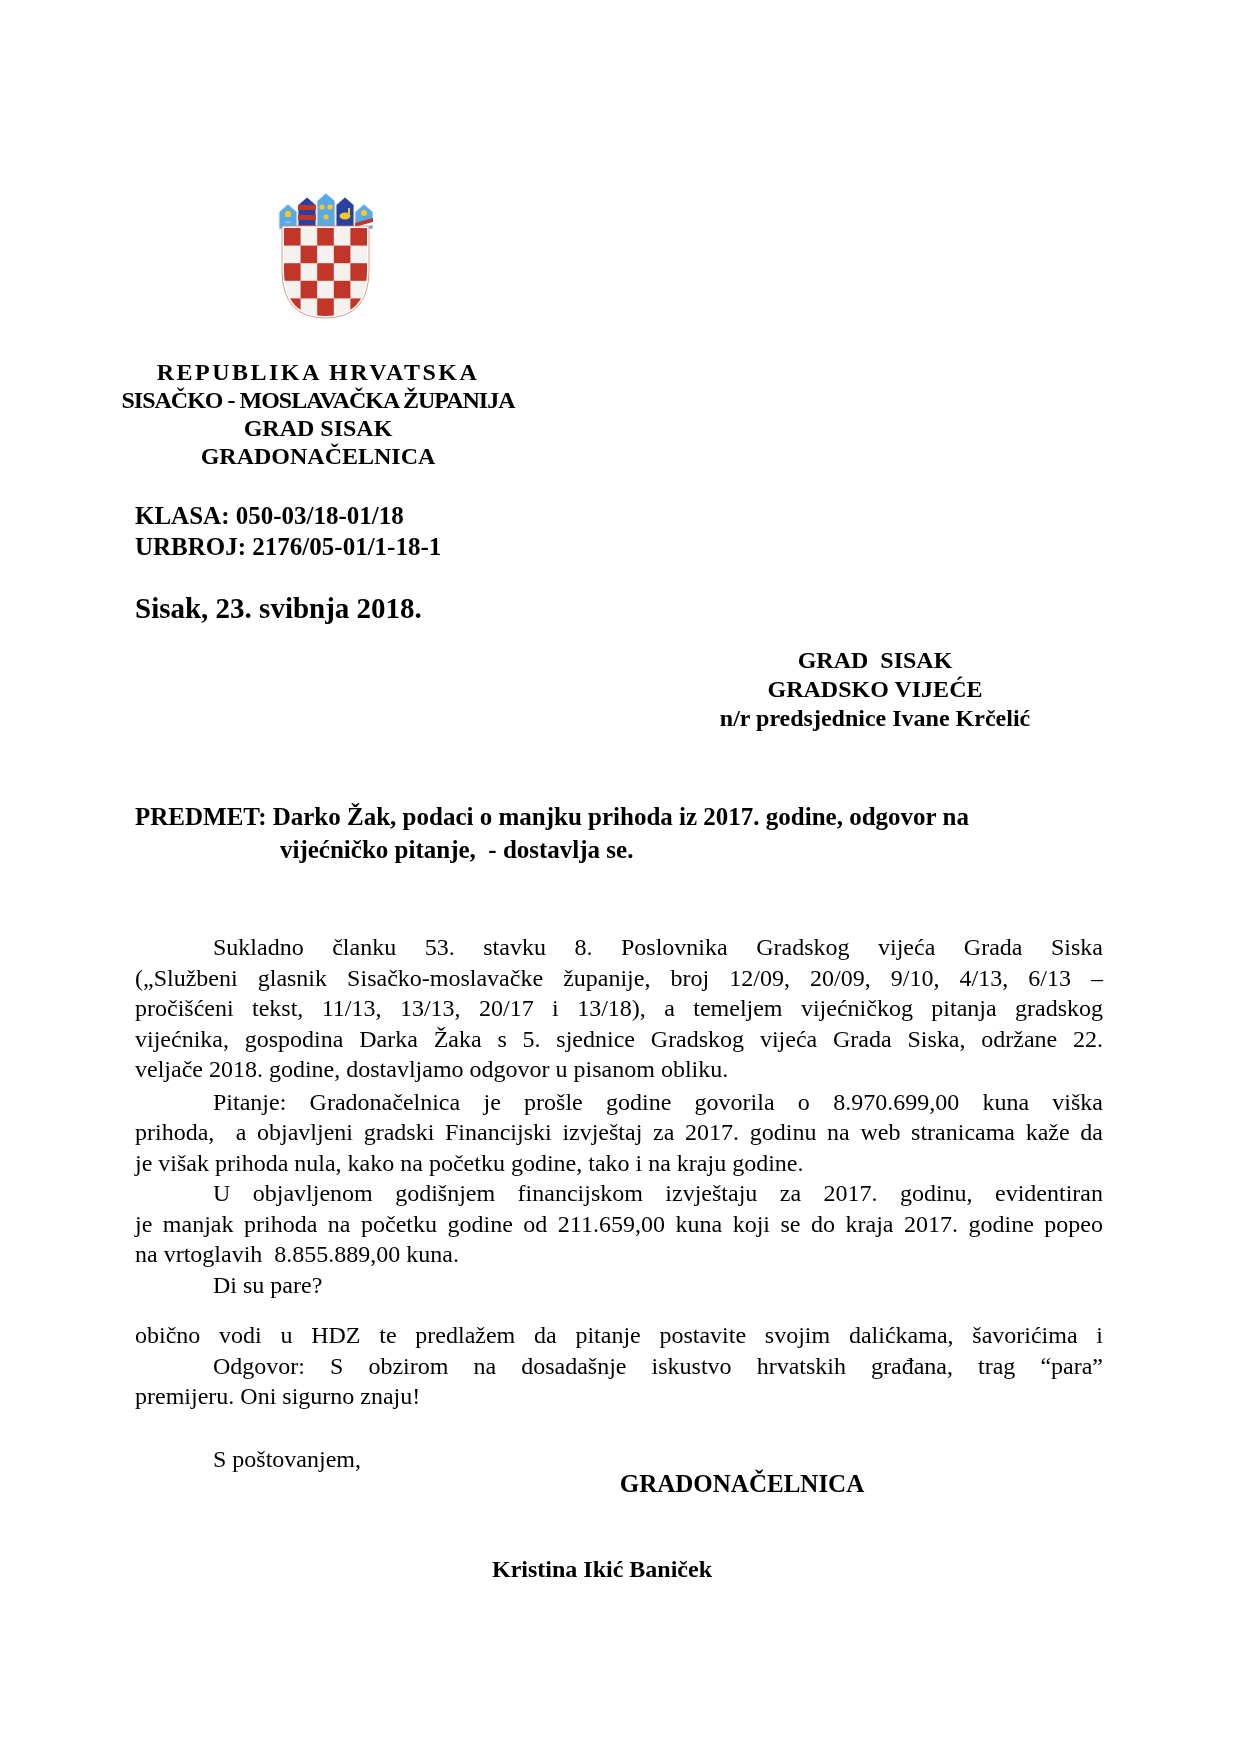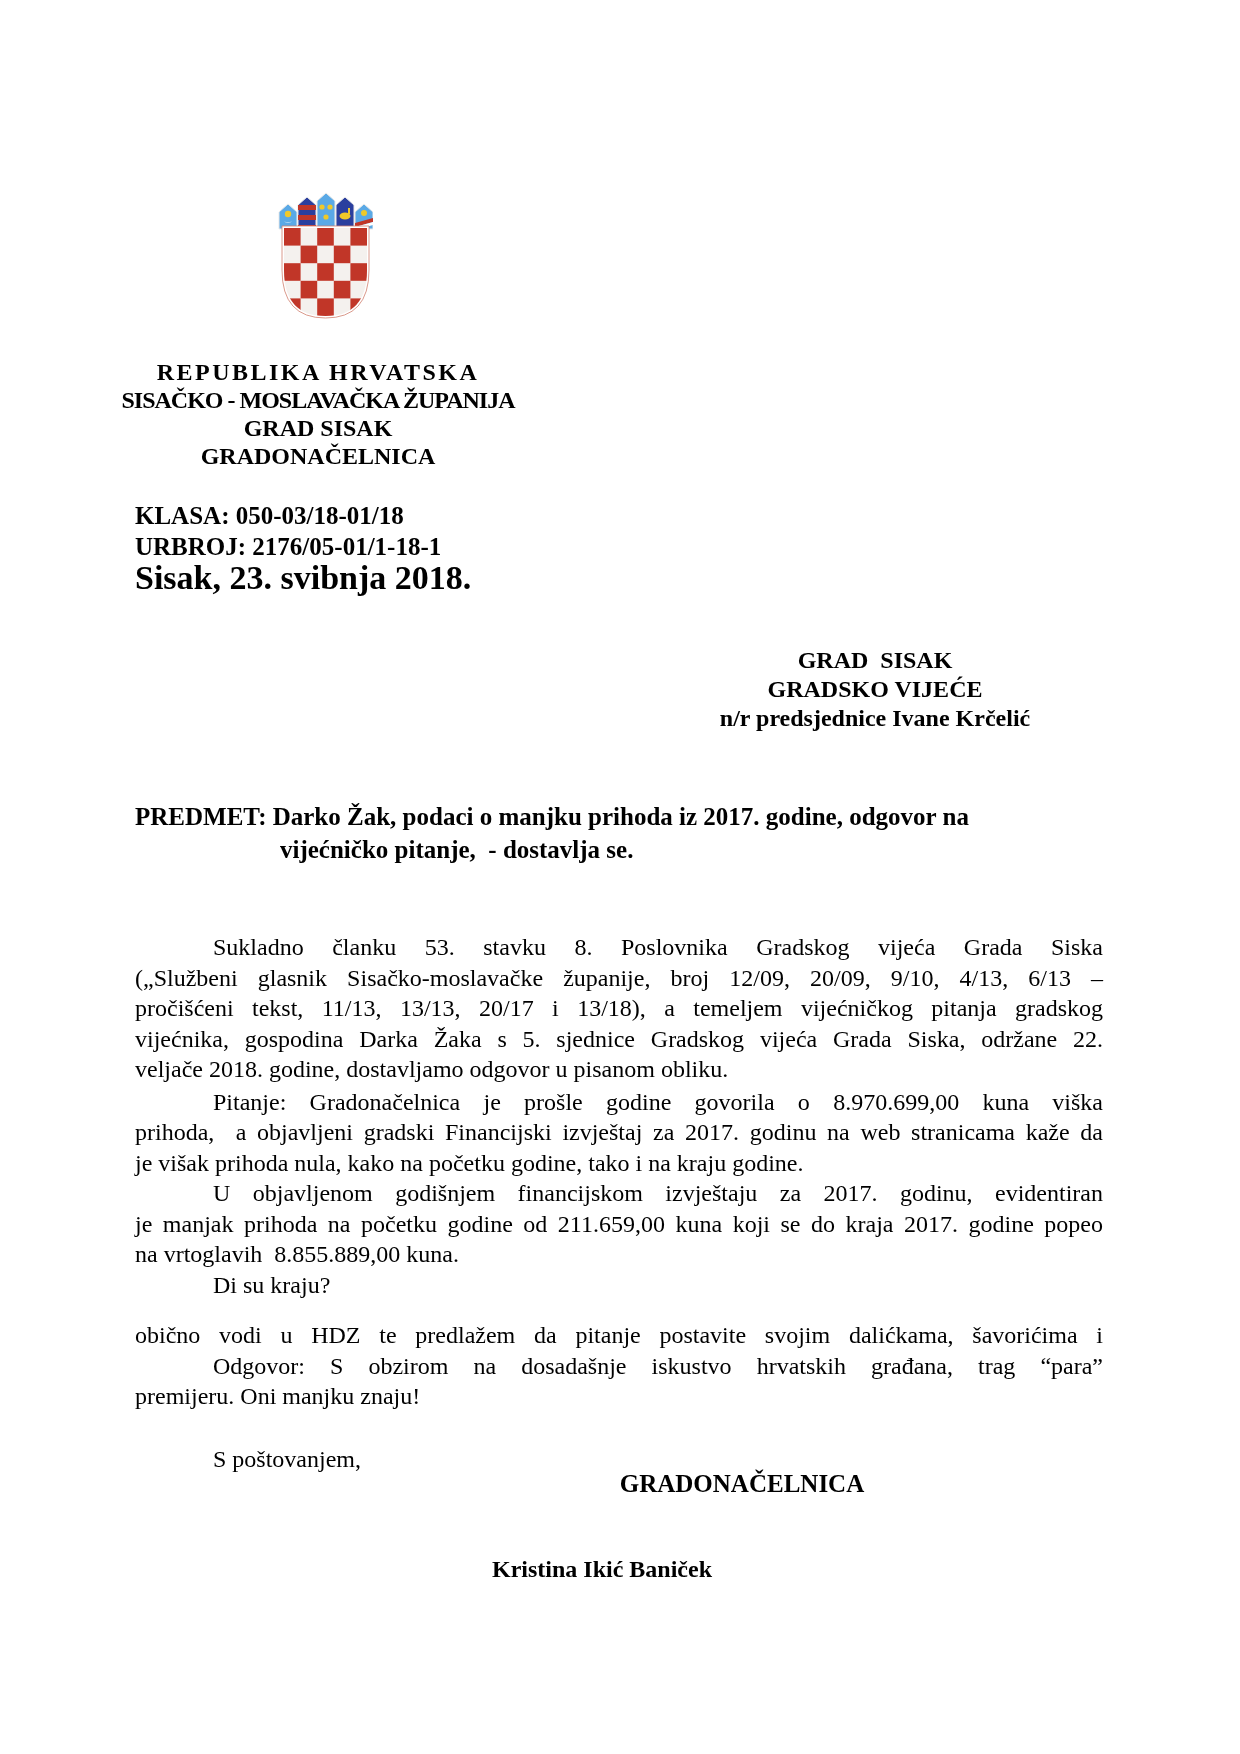--- a/index.html
+++ b/index.html
@@ -24,21 +24,21 @@
     position: absolute; left: 118px; top: 358px; width: 400px;
     text-align: center; font-weight: bold; font-size: 24px; line-height: 28px;
   }
   .letterhead .country { letter-spacing: 2.5px; }
   .letterhead .county  { letter-spacing: -1px; }
 
   
   .refblock { position: absolute; left: 135px; top: 500px; font-weight: bold; font-size: 25px; line-height: 31px; }
 
   
-  .dateline { position: absolute; left: 135px; top: 559px; font-weight: bold; font-size: 34px; text-align: center; }
+  .dateline { position: absolute; left: 135px; top: 592px; font-weight: bold; font-size: 29px; text-align: center; }
 
   
   .recipient {
     position: absolute; left: 625px; top: 646px; width: 500px;
     text-align: center; font-weight: bold; font-size: 24px; line-height: 29px;
   }
 
   
   .subject { position: absolute; left: 135px; top: 800px; width: 975px; font-weight: bold; font-size: 25px; line-height: 33px; }
   .subject .cont { padding-left: 145px; }
@@ -152,25 +152,25 @@
     <div class="gap14">
       <div class="jline firstline">Pitanje: Gradonačelnica je prošle godine govorila o 8.970.699,00 kuna viška</div>
       <div class="jline">prihoda,  a objavljeni gradski Financijski izvještaj za 2017. godinu na web stranicama kaže da</div>
       <div class="jline-last">je višak prihoda nula, kako na početku godine, tako i na kraju godine.</div>
     </div>
     <div>
       <div class="jline firstline">U objavljenom godišnjem financijskom izvještaju za 2017. godinu, evidentiran</div>
       <div class="jline">je manjak prihoda na početku godine od 211.659,00 kuna koji se do kraja 2017. godine popeo</div>
       <div class="jline-last">na vrtoglavih  8.855.889,00 kuna.</div>
     </div>
-    <div class="plain firstline">Di su kraju?</div>
+    <div class="plain firstline">Di su pare?</div>
     <div class="gap20">
       <div class="jline">obično vodi u HDZ te predlažem da pitanje postavite svojim dalićkama, šavorićima i</div>
       <div class="jline firstline">Odgovor: S obzirom na dosadašnje iskustvo hrvatskih građana, trag “para”</div>
-      <div class="jline-last">premijeru. Oni manjku znaju!</div>
+      <div class="jline-last">premijeru. Oni sigurno znaju!</div>
     </div>
   </div>
 
   <div class="salutation">S poštovanjem,</div>
   <div class="closing-office">GRADONAČELNICA</div>
   <div class="signer">Kristina Ikić Baniček</div>
 
 </div>
 
 </body></html>

